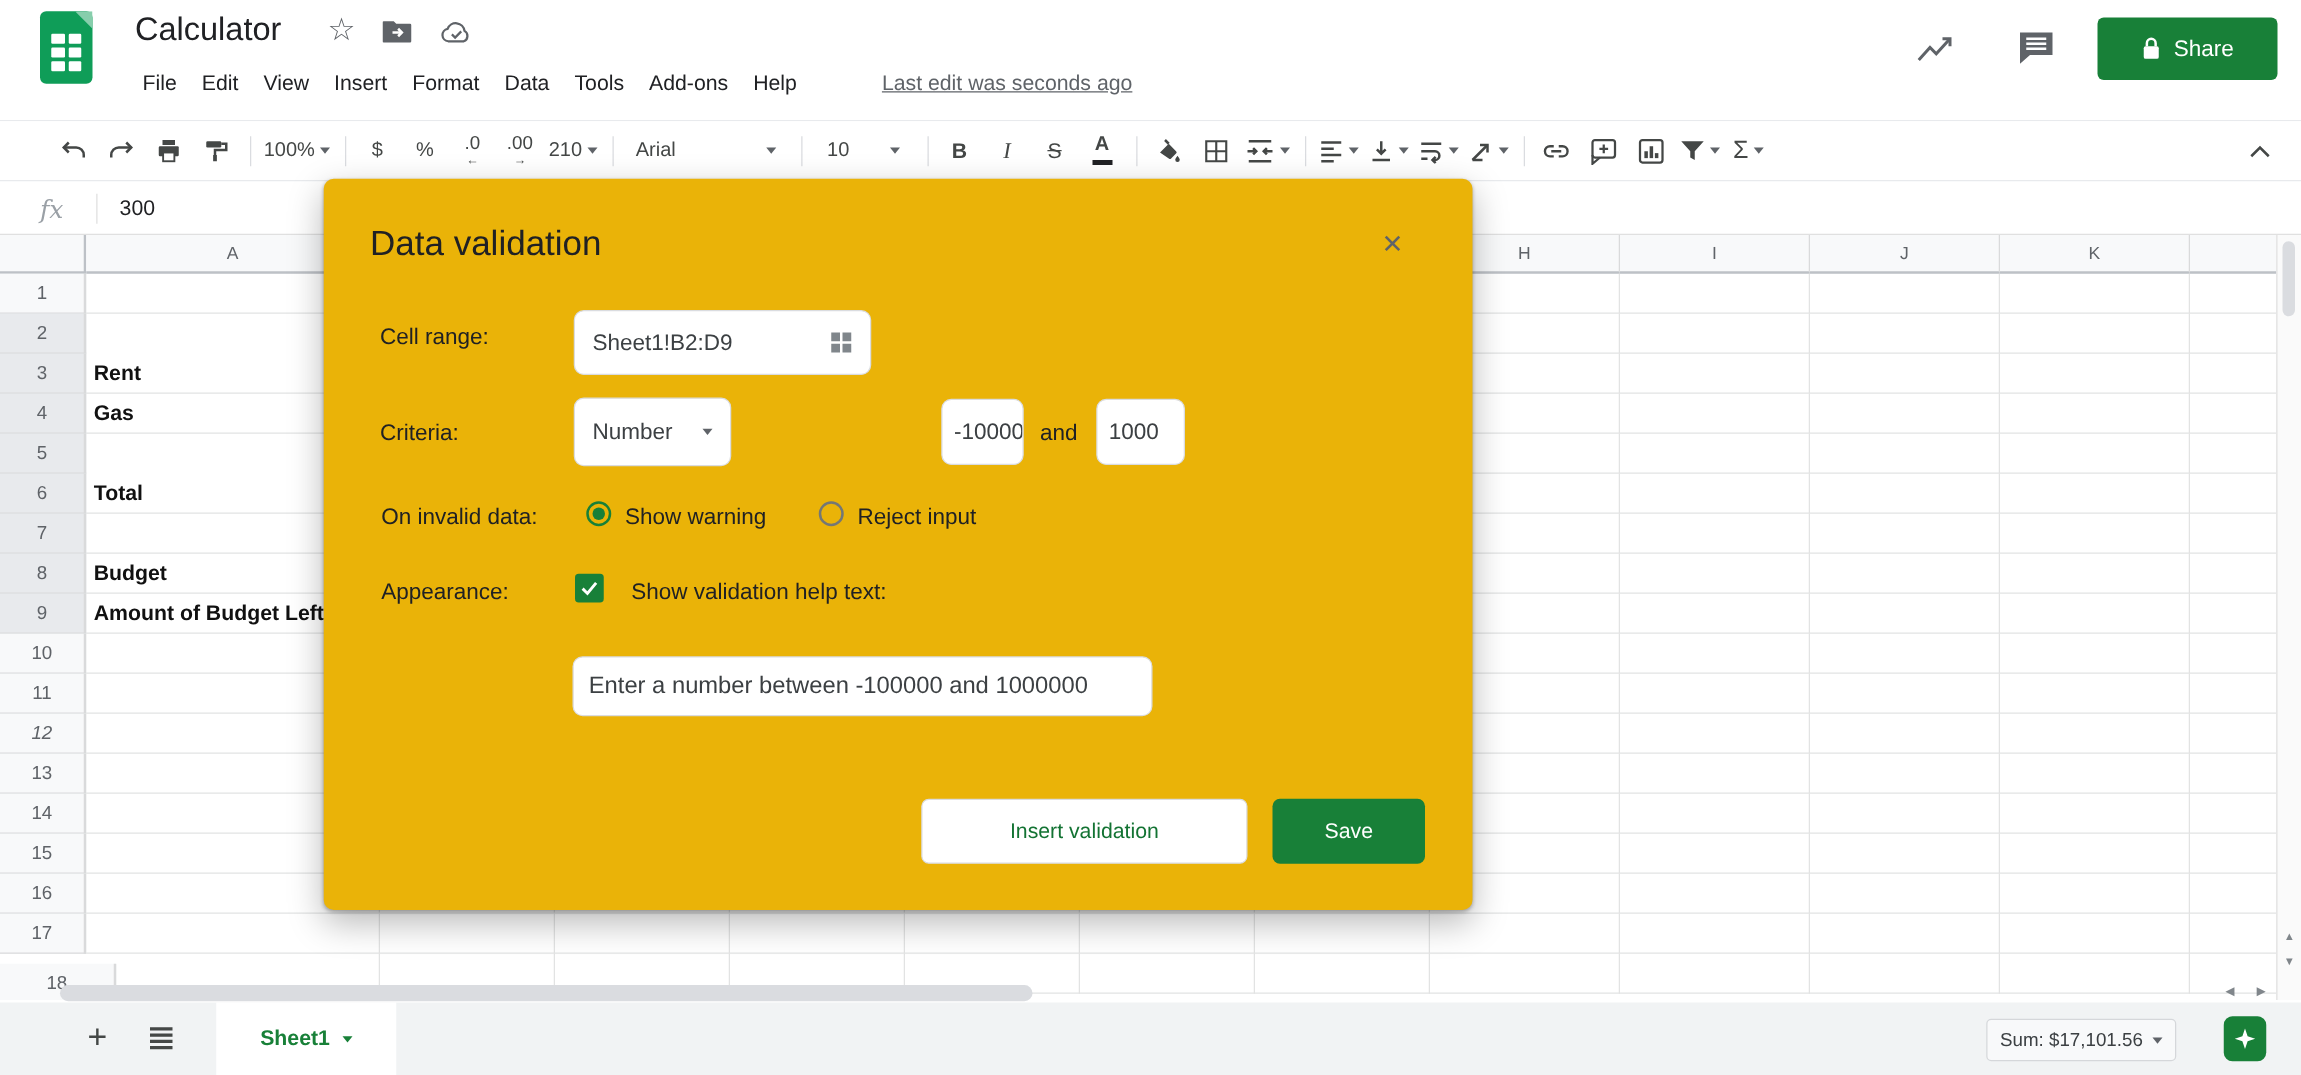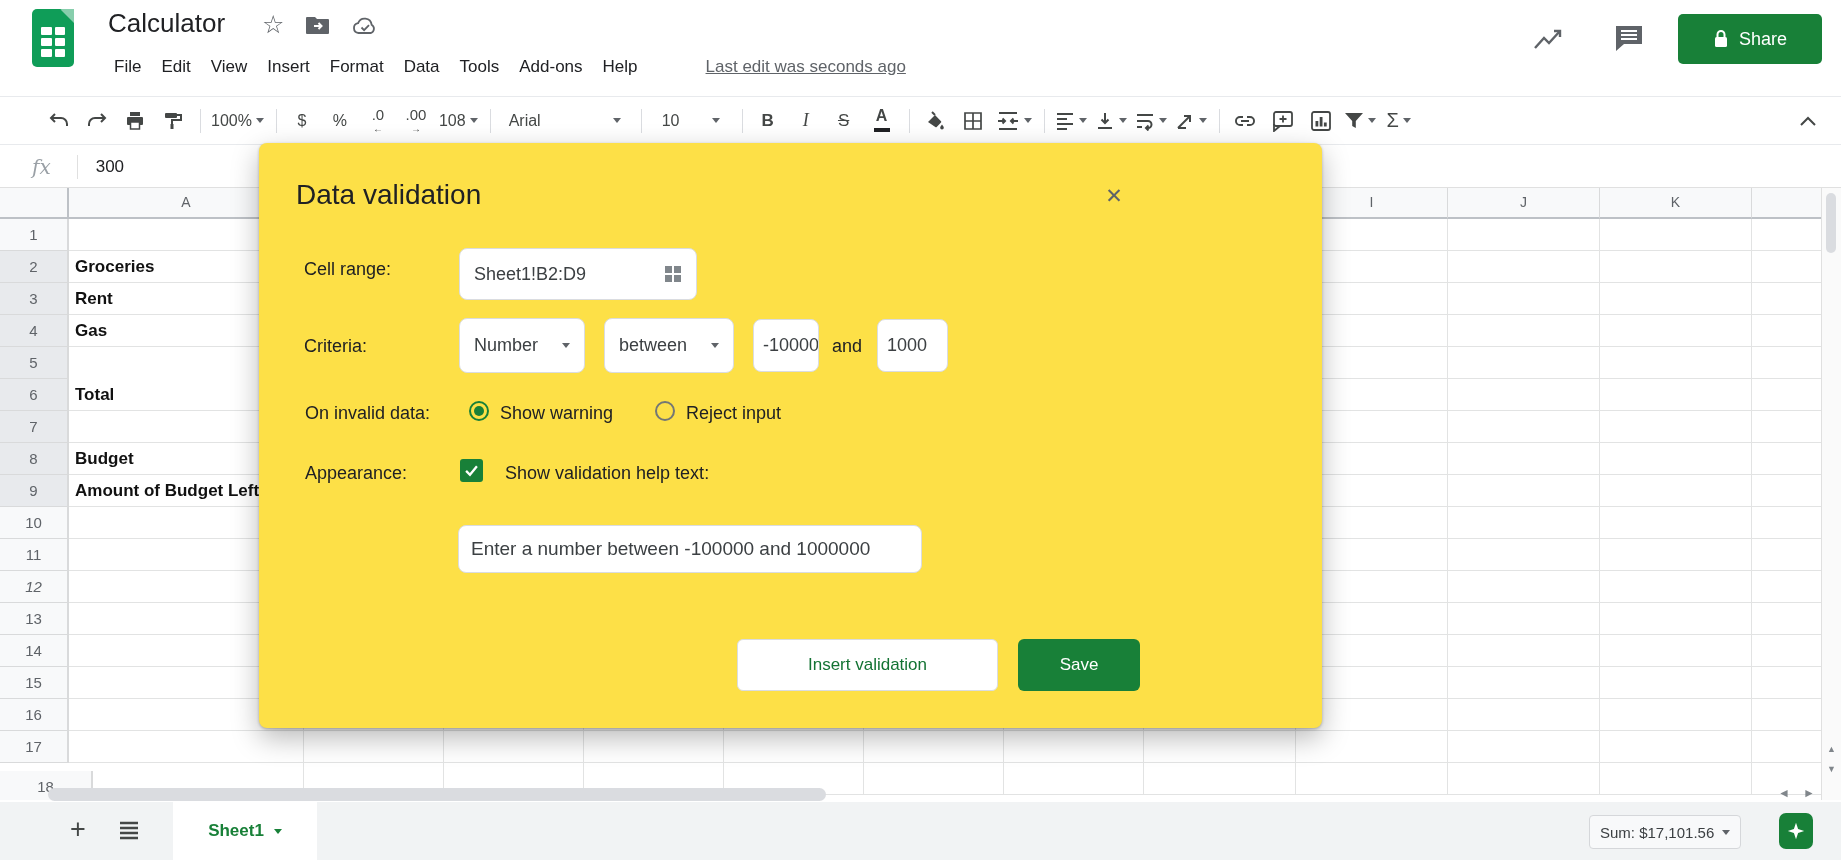--- a/index.html
+++ b/index.html
@@ -57,21 +57,21 @@
   
   .bbar{position:absolute;left:0;top:802px;width:1841px;height:58px;background:#f1f3f4;z-index:4;}
   .addsheet{position:absolute;left:70px;top:12px;font-size:27px;color:#444746;cursor:pointer;}
   .allsheets{position:absolute;left:118px;top:18px;cursor:pointer;}
   .sheettab{position:absolute;left:173px;top:0;width:144px;height:58px;background:#fff;display:flex;align-items:center;justify-content:center;gap:10px;cursor:pointer;}
   .sheettab .nm{color:#188038;font-weight:700;font-size:17px;}
   .sheettab .caret{border-top-color:#188038;}
   .sumchip{position:absolute;right:100px;top:13px;width:152px;height:34px;background:#f8f9fa;border:1px solid #d5d7da;border-radius:4px;display:flex;align-items:center;justify-content:space-between;padding:0 10px;box-sizing:border-box;font-size:15px;color:#3c4043;cursor:pointer;}
   .explore{position:absolute;right:28px;top:11px;width:34px;height:36px;background:#188038;border-radius:7px;display:flex;align-items:center;justify-content:center;cursor:pointer;}
   
-  .dialog{position:absolute;left:259px;top:143px;width:1063px;height:585px;background:#fde047;border-radius:8px;box-shadow:0 1px 3px rgba(0,0,0,.25),0 10px 28px rgba(0,0,0,.28);z-index:10;}
+  .dialog{position:absolute;left:259px;top:143px;width:919px;height:585px;background:#eab308;border-radius:8px;box-shadow:0 1px 3px rgba(0,0,0,.25),0 10px 28px rgba(0,0,0,.28);z-index:10;}
   .dlg-title{position:absolute;left:37px;top:36px;font-size:28px;color:#202124;}
   .dlg-close{position:absolute;left:840px;top:38px;width:30px;height:30px;font-size:21px;color:#5f6368;text-align:center;line-height:30px;cursor:pointer;}
   .dlg-label{position:absolute;font-size:18px;color:#202124;}
   .box{position:absolute;box-sizing:border-box;border:1px solid #dadce0;border-radius:8px;background:#fff;}
   .rangebox{left:200px;top:105px;width:238px;height:52px;display:flex;align-items:center;justify-content:space-between;padding:0 12px 0 14px;cursor:text;}
   .rangebox .val{font-size:18px;color:#3c4043;}
   .selectbox{height:55px;top:175px;display:flex;align-items:center;justify-content:space-between;padding:0 14px;cursor:pointer;}
   .selectbox .val{font-size:18px;color:#3c4043;}
   .mini-input{position:absolute;top:176px;height:53px;box-sizing:border-box;border:1px solid #dadce0;border-radius:8px;font-size:18px;color:#3c4043;padding:0 0 0 9px;outline:none;font-family:inherit;}
   .and-txt{position:absolute;left:566px;top:193px;width:44px;text-align:center;font-size:18px;color:#202124;}
@@ -183,21 +183,21 @@
     <span class="ti">%</span>
     <span class="ti dec">
         <span>.0</span>
         <span class="ar">←</span>
       </span>
     <span class="ti dec">
         <span>.00</span>
         <span class="ar">→</span>
       </span>
     <span class="ti">
-        <span>108</span>
+        <span>210</span>
         <span class="caret"></span>
       </span>
     <span class="sp"></span>
     <span class="ti fontname">
         <span>Arial</span>
         <span class="caret"></span>
       </span>
     <span class="sp"></span>
     <span class="ti fontsize">
         <span>10</span>
@@ -328,21 +328,20 @@
       <div class="g-cell" style="left: 584px; top: 31px; width: 140px; height: 32px;"></div>
       <div class="g-cell" style="left: 724px; top: 31px; width: 140px; height: 32px;"></div>
       <div class="g-cell" style="left: 864px; top: 31px; width: 140px; height: 32px;"></div>
       <div class="g-cell" style="left: 1004px; top: 31px; width: 140px; height: 32px;"></div>
       <div class="g-cell" style="left: 1144px; top: 31px; width: 152px; height: 32px;"></div>
       <div class="g-cell" style="left: 1296px; top: 31px; width: 152px; height: 32px;"></div>
       <div class="g-cell" style="left: 1448px; top: 31px; width: 152px; height: 32px;"></div>
       <div class="g-cell" style="left: 1600px; top: 31px; width: 152px; height: 32px;"></div>
       <div class="g-cell" style="left: 1752px; top: 31px; width: 100px; height: 32px;"></div>
       <div class="g-rowhead hl" style="left: 0px; top: 63px; width: 69px; height: 32px;">2</div>
-      <div class="g-cell g-label" style="left: 69px; top: 63px; width: 235px; height: 32px;">Groceries</div>
       <div class="g-cell" style="left: 304px; top: 63px; width: 140px; height: 32px;"></div>
       <div class="g-cell" style="left: 444px; top: 63px; width: 140px; height: 32px;"></div>
       <div class="g-cell" style="left: 584px; top: 63px; width: 140px; height: 32px;"></div>
       <div class="g-cell" style="left: 724px; top: 63px; width: 140px; height: 32px;"></div>
       <div class="g-cell" style="left: 864px; top: 63px; width: 140px; height: 32px;"></div>
       <div class="g-cell" style="left: 1004px; top: 63px; width: 140px; height: 32px;"></div>
       <div class="g-cell" style="left: 1144px; top: 63px; width: 152px; height: 32px;"></div>
       <div class="g-cell" style="left: 1296px; top: 63px; width: 152px; height: 32px;"></div>
       <div class="g-cell" style="left: 1448px; top: 63px; width: 152px; height: 32px;"></div>
       <div class="g-cell" style="left: 1600px; top: 63px; width: 152px; height: 32px;"></div>
@@ -602,24 +601,20 @@
             <rect x="12" y="12" width="7" height="7" fill="#80868b"></rect>
           </svg>
         </span>
     </div>
 
     <div class="dlg-label" style="left:45px;top:193px;">Criteria:</div>
     <div class="box selectbox" style="left:200px;width:126px;">
       <span class="val">Number</span>
         <span class="caret"></span>
     </div>
-    <div class="box selectbox" style="left:345px;width:130px;">
-      <span class="val">between</span>
-        <span class="caret"></span>
-    </div>
     <input class="mini-input" style="left: 494px; width: 66px;" value="-100000">
     <div class="and-txt">and</div>
     <input class="mini-input" style="left: 618px; width: 71px;" value="1000">
 
     <div class="dlg-label" style="left:46px;top:260px;">On invalid data:</div>
     <div class="radio" style="left:210px;top:258px;">
         <div class="dot"></div>
       </div>
     <div class="dlg-label" style="left:241px;top:260px;">Show warning</div>
     <div class="radio off" style="left:396px;top:258px;"></div>

